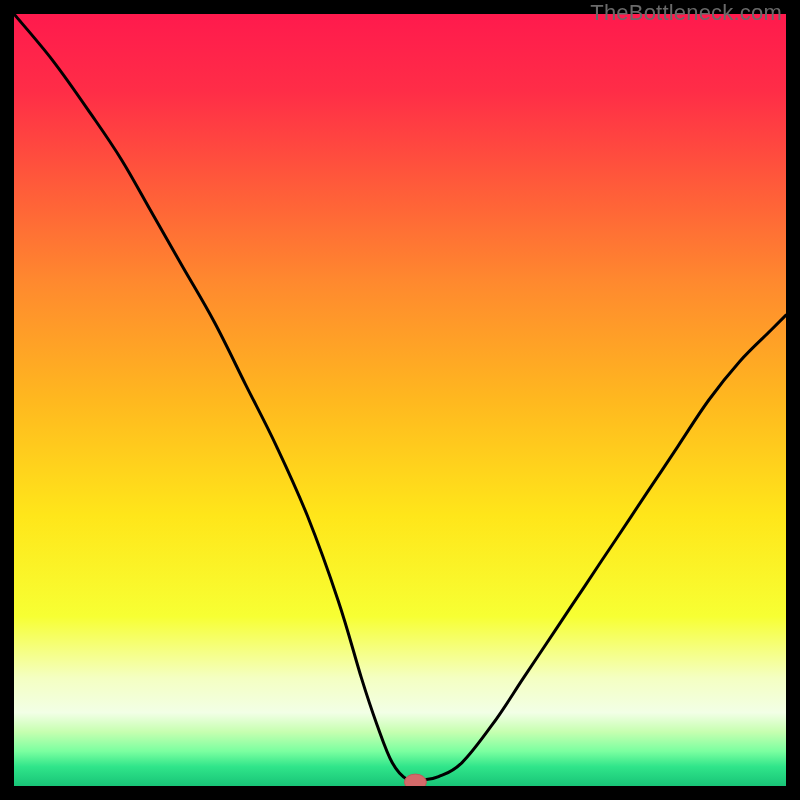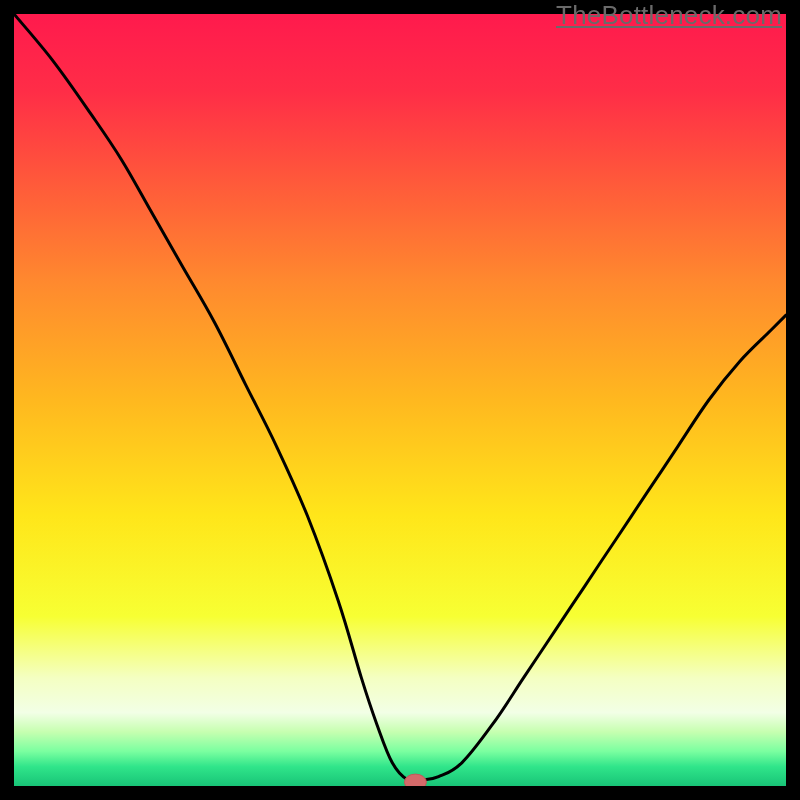--- a/index.html
+++ b/index.html
@@ -24,24 +24,23 @@
     left: 0;
     top: 0;
     width: 772px;
     height: 772px;
   }
   .watermark {
     position: absolute;
     top: 0;
     right: 18px;
     color: #6a6a6a;
-    font-size: 26px;
+    font-size: 22px;
     font-weight: 500;
     letter-spacing: 0.2px;
-    text-decoration: underline;
   }
 </style>
 </head>
 <body>
 
 <div class="frame">
   <svg class="plot" viewBox="0 0 772 772" preserveAspectRatio="none">
     <defs>
       <linearGradient id="bgGrad" x1="0" y1="0" x2="0" y2="1">
           <stop offset="0.00%" stop-color="#ff1a4d"></stop>

